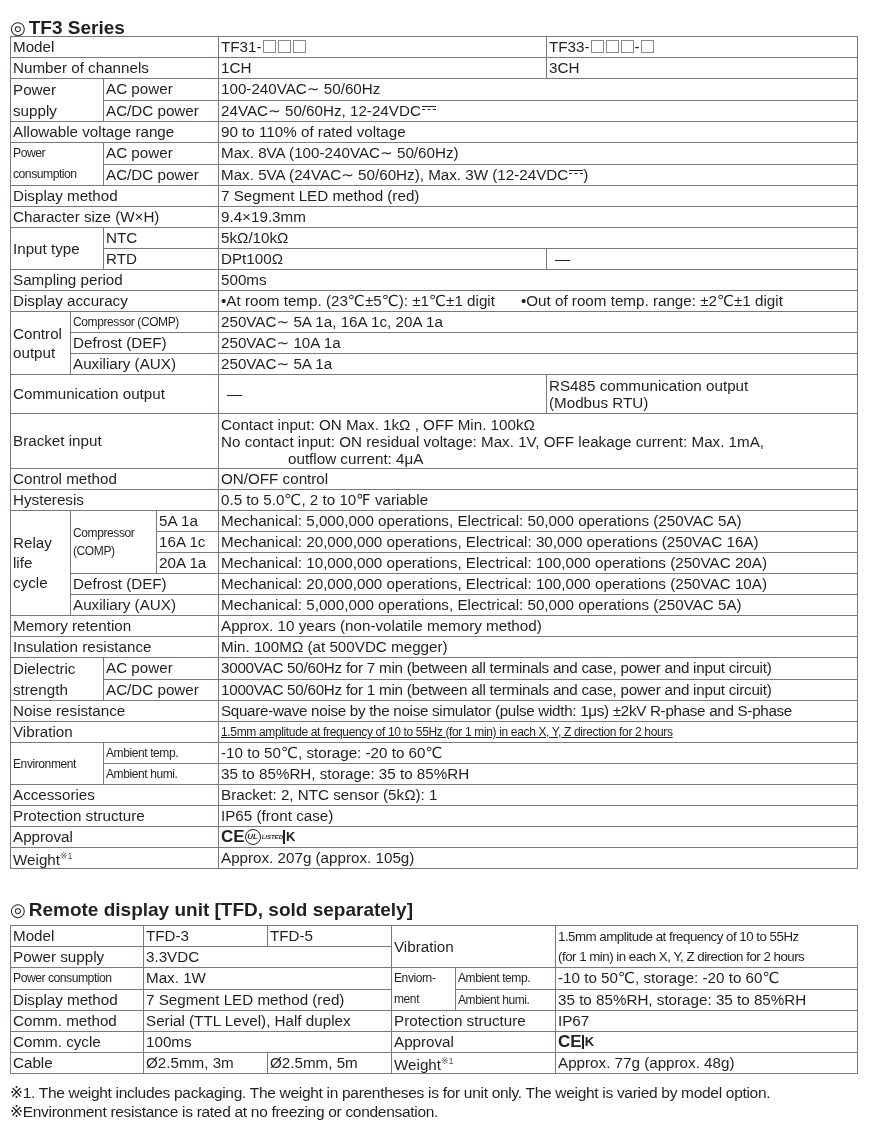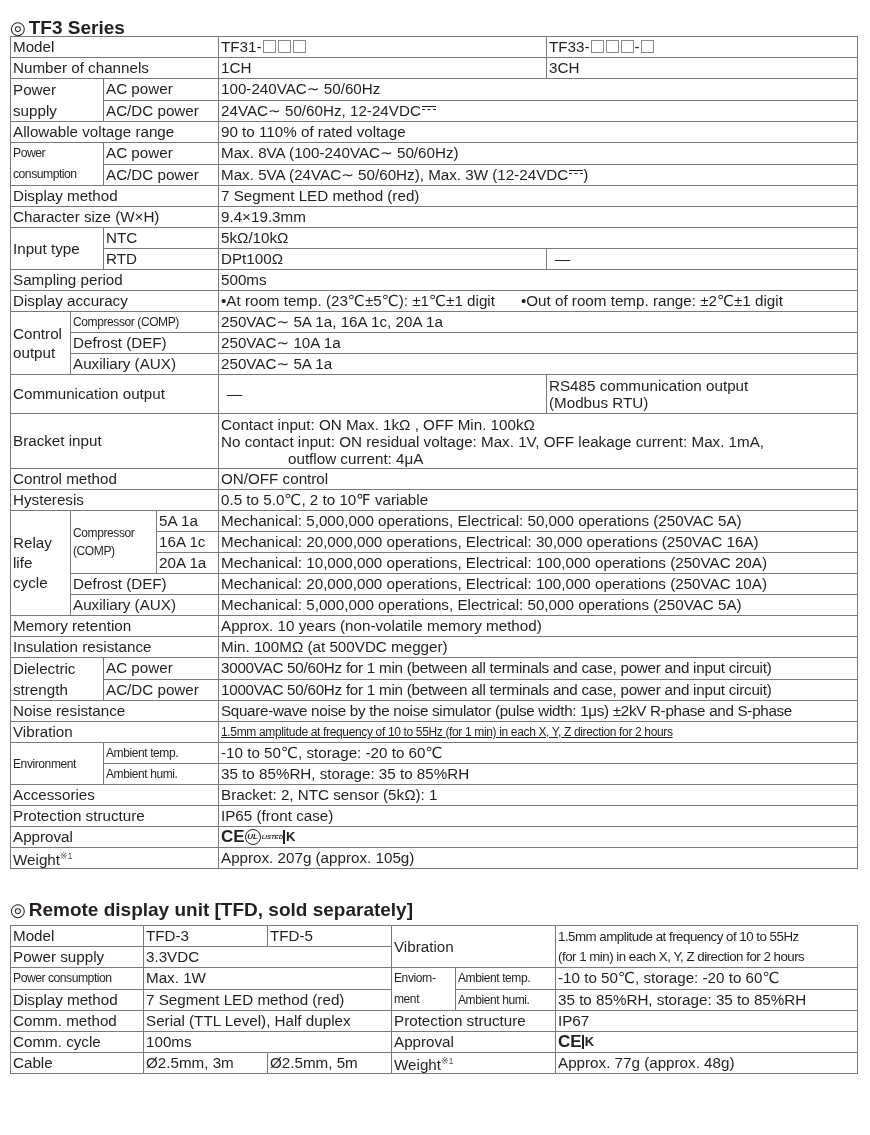--- a/index.html
+++ b/index.html
@@ -195,21 +195,21 @@
   </tr>
 
   <tr>
     <td colspan="4">Insulation resistance</td>
     <td colspan="2">Min. 100MΩ (at 500VDC megger)</td>
   </tr>
 
   <tr>
     <td colspan="2" rowspan="2" class="wrap" style="line-height:21px;">Dielectric strength</td>
     <td colspan="2">AC power</td>
-    <td colspan="2" style="letter-spacing:-0.25px;">3000VAC 50/60Hz for 1 min (between all terminals and case, power and input circuit)</td>
+    <td colspan="2" style="letter-spacing:-0.25px;">3000VAC 50/60Hz for 7 min (between all terminals and case, power and input circuit)</td>
   </tr>
   <tr>
     <td colspan="2">AC/DC power</td>
     <td colspan="2" style="letter-spacing:-0.25px;">1000VAC 50/60Hz for 1 min (between all terminals and case, power and input circuit)</td>
   </tr>
 
   <tr>
     <td colspan="4">Noise resistance</td>
     <td colspan="2" style="letter-spacing:-0.3px;">Square-wave noise by the noise simulator (pulse width: 1μs) ±2kV R-phase and S-phase</td>
   </tr>
@@ -325,13 +325,15 @@
     <td>Cable</td>
     <td>Ø2.5mm, 3m</td>
     <td>Ø2.5mm, 5m</td>
     <td colspan="2"><span>Weight</span><sup class="note">※1</sup></td>
     <td>Approx. 77g (approx. 48g)</td>
   </tr>
 </tbody>
   </table>
 
 <div class="footnotes">
+  <div>※1. The weight includes packaging. The weight in parentheses is for unit only. The weight is varied by model option.</div>
+  <div>※Environment resistance is rated at no freezing or condensation.</div>
 </div>
 
 </body></html>

